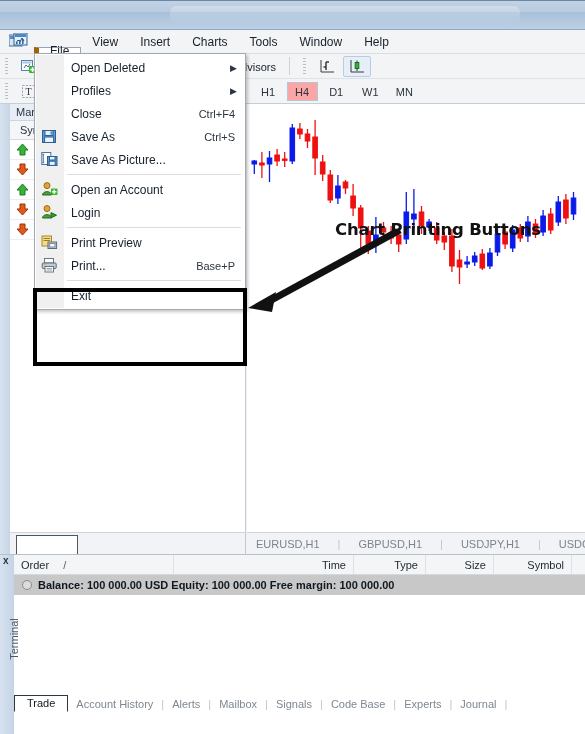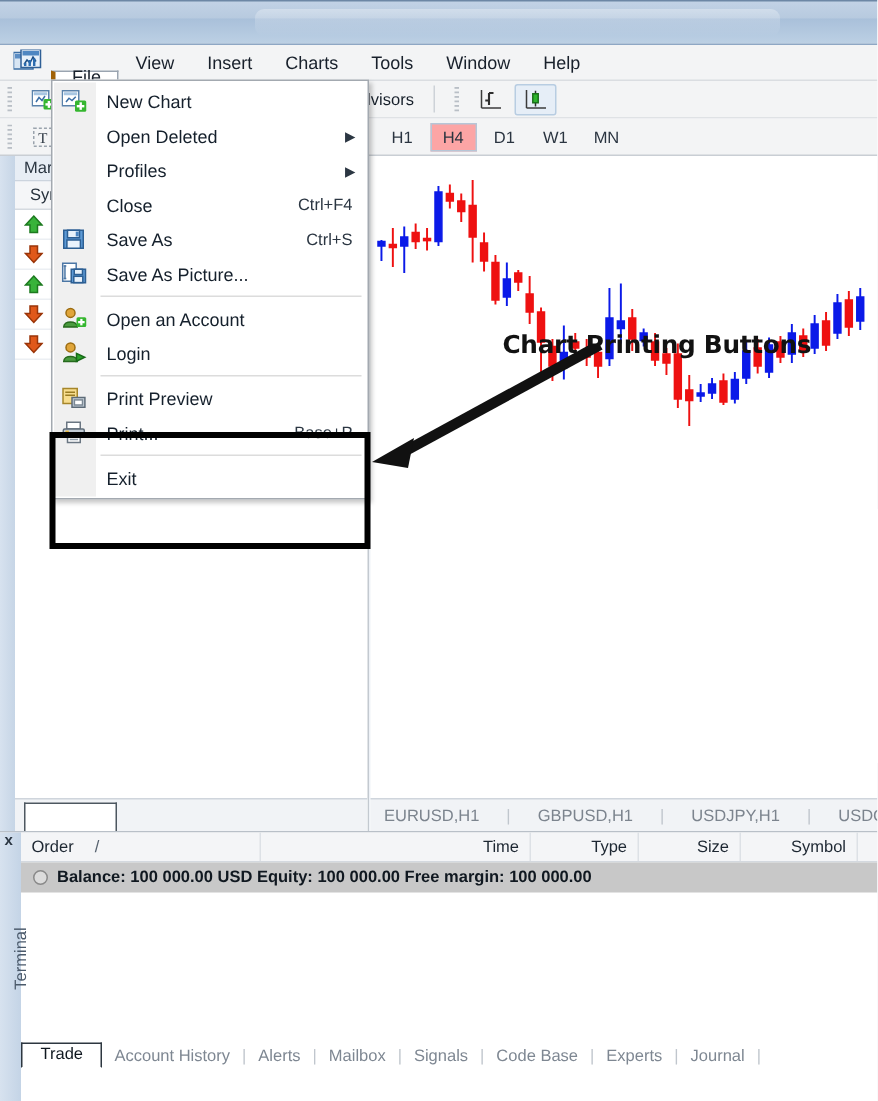--- a/index.html
+++ b/index.html
@@ -46,21 +46,21 @@
   .menu-items {
     position: absolute; left: 34px; top: 0; height: 24px;
     display: flex; align-items: stretch;
   }
   .menu-item {
     padding: 0 11px; display: flex; align-items: center;
     color: #18202b; font-size: 12px; cursor: default; white-space: nowrap;
   }
   .menu-item.open {
     background: #ffffff;
-    border-left: 3px solid #a16207;
+    border-left: 5px solid #a16207;
     border-right: 1px solid #9aa4b0;
     border-top: 1px solid #9aa4b0;
     margin-top: 17px;
     position: relative; z-index: 40;
   }
 
   
   .toolbar-row {
     position: absolute; left: 0; width: 585px; height: 25px;
     background: #f3f4f5;
@@ -538,31 +538,20 @@
 
   <div class="anno-text">Chart Printing Buttons</div>
   <svg class="anno-svg" viewBox="0 0 210 90">
     <path d="M200 0 L66 73" stroke="#111111" stroke-width="7" fill="none"></path>
     <polygon points="48 78, 76 62, 72 82" fill="#111111"></polygon>
   </svg>
 
   <div class="dropdown">
     <div class="dd-gutter"></div>
 
-    <div class="dd-item">
-      <svg class="ico" viewBox="0 0 17 17">
-        <rect x="0.5" y="1.5" width="11" height="10" fill="#fff" stroke="#5a82ab"></rect>
-        <rect x="1.5" y="2.5" width="9" height="2" fill="#a8c6e2"></rect>
-        <path d="M3 9 L5 6.5 L7 8 L9.5 5.5" stroke="#3a6ea5" fill="none"></path>
-        <rect x="9" y="8" width="7.5" height="7.5" fill="#35b62f" rx="1"></rect>
-        <rect x="12" y="9.2" width="1.6" height="5" fill="#fff"></rect>
-        <rect x="10.2" y="11" width="5" height="1.6" fill="#fff"></rect>
-      </svg>
-      <span>New Chart</span>
-    </div>
 
 
     <div class="dd-item">
       <span>Open Deleted</span>
       <span class="chev">▶</span>
     </div>
 
     <div class="dd-item">
       <span>Profiles</span>
       <span class="chev">▶</span>

